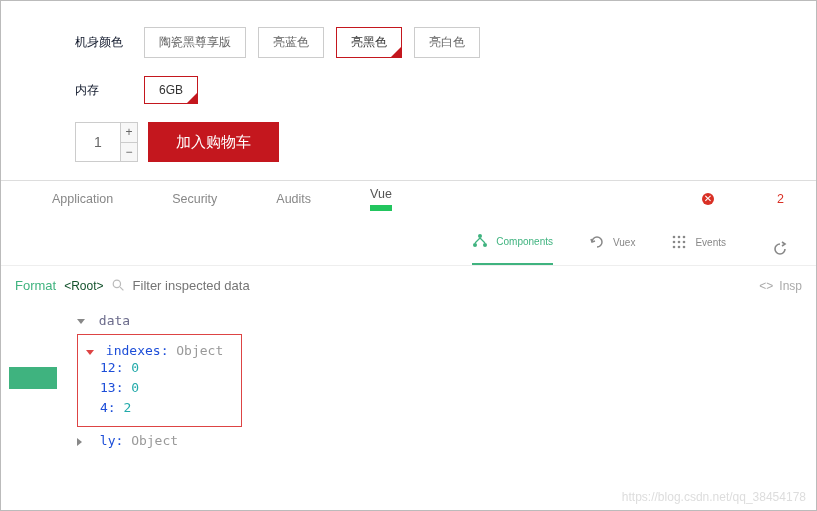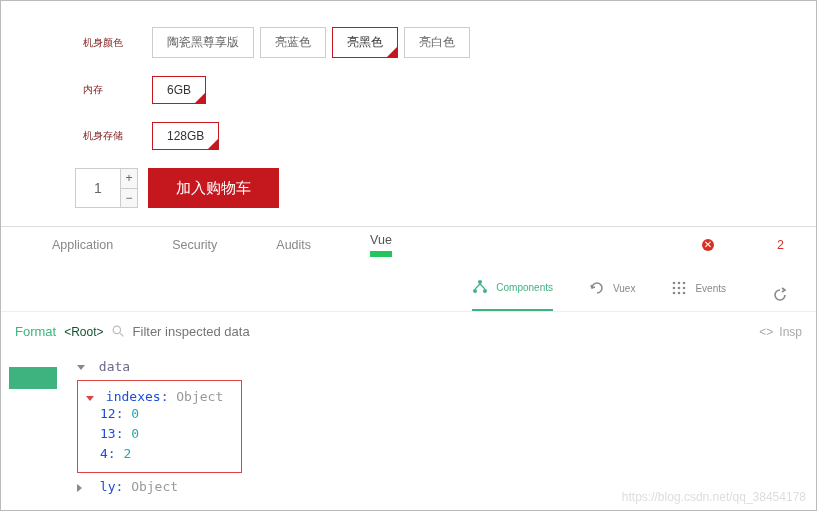--- a/index.html
+++ b/index.html
@@ -1,21 +1,21 @@
 <!DOCTYPE html>
 <html><head>
 <meta charset="utf-8">
 <style>
   * { box-sizing: border-box; margin: 0; padding: 0; }
   body { font-family: Arial, "Microsoft YaHei", sans-serif; font-size: 13px; color: #333; background: #fff; }
   .frame { width: 817px; height: 511px; border: 1px solid #bbb; position: relative; overflow: hidden; background:#fff;}
   .product-area { padding: 26px 20px 18px 74px; }
   .opt-row { display: flex; align-items: center; margin-bottom: 18px; }
-  .opt-label { width: 60px; color: #7f1d1d; font-size: 10px; margin-left: 8px; }
-  .opt-values { display: flex; gap: 6px; padding-left: 9px; }
+  .opt-label { width: 60px; color: #0f172a; font-size: 12px; }
+  .opt-values { display: flex; gap: 12px; padding-left: 9px; }
   .swatch { position: relative; border: 1px solid #ccc; padding: 6px 14px; font-size: 12px; color: #666; cursor: pointer; background:#fff;}
   .swatch.sel { border: 1px solid #c4171e; color:#333;}
   .swatch.sel::after { content:""; position:absolute; right:0; bottom:0; width:0; height:0; border-left:10px solid transparent; border-bottom:10px solid #c4171e;}
   .qty-cart { display:flex; align-items:stretch; gap:10px; margin-top:8px;}
   .qty-box { display:flex; border:1px solid #ccc; height:40px;}
   .qty-input { width:44px; border:none; text-align:center; font-size:14px; color:#666; outline:none;}
   .qty-btns { display:flex; flex-direction:column; border-left:1px solid #ccc;}
   .qty-btn { width:16px; height:20px; line-height:18px; text-align:center; font-size:12px; color:#666; cursor:pointer; background:#f7f7f7;}
   .qty-btn + .qty-btn { border-top:1px solid #ccc;}
   .cart-btn { background:#c4171e; color:#fff; border:none; padding:0 28px; font-size:15px; cursor:pointer;}
@@ -64,26 +64,20 @@
         </div>
     </div>
 
     <div class="opt-row">
       <div class="opt-label">内存</div>
       <div class="opt-values" id="mem-options">
           <div class="swatch sel">6GB</div>
         </div>
     </div>
 
-    <div class="opt-row">
-      <div class="opt-label">机身存储</div>
-      <div class="opt-values" id="storage-options">
-          <div class="swatch sel">128GB</div>
-        </div>
-    </div>
 
     <div class="qty-cart">
       <div class="qty-box">
         <input class="qty-input" value="1" style="">
         <div class="qty-btns">
           <div class="qty-btn">+</div>
           <div class="qty-btn">−</div>
         </div>
       </div>
       <button class="cart-btn">加入购物车</button>

